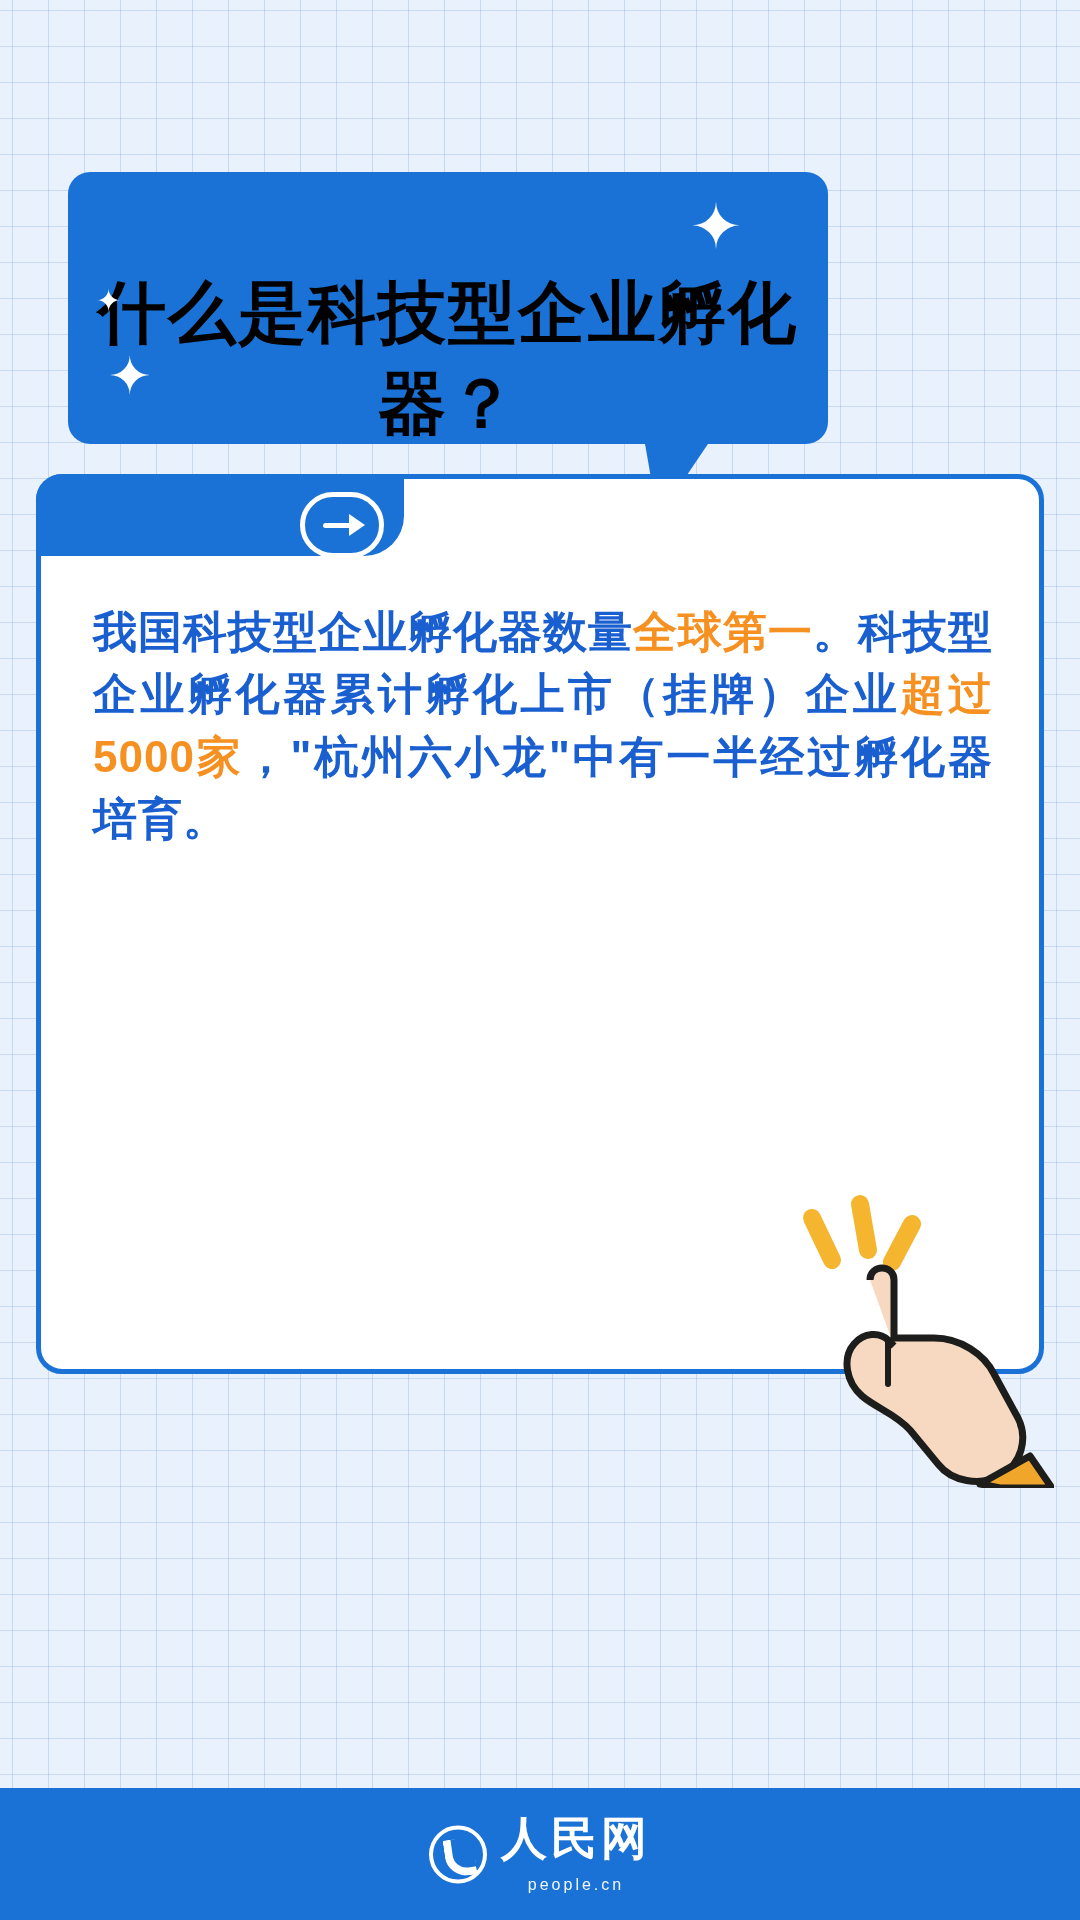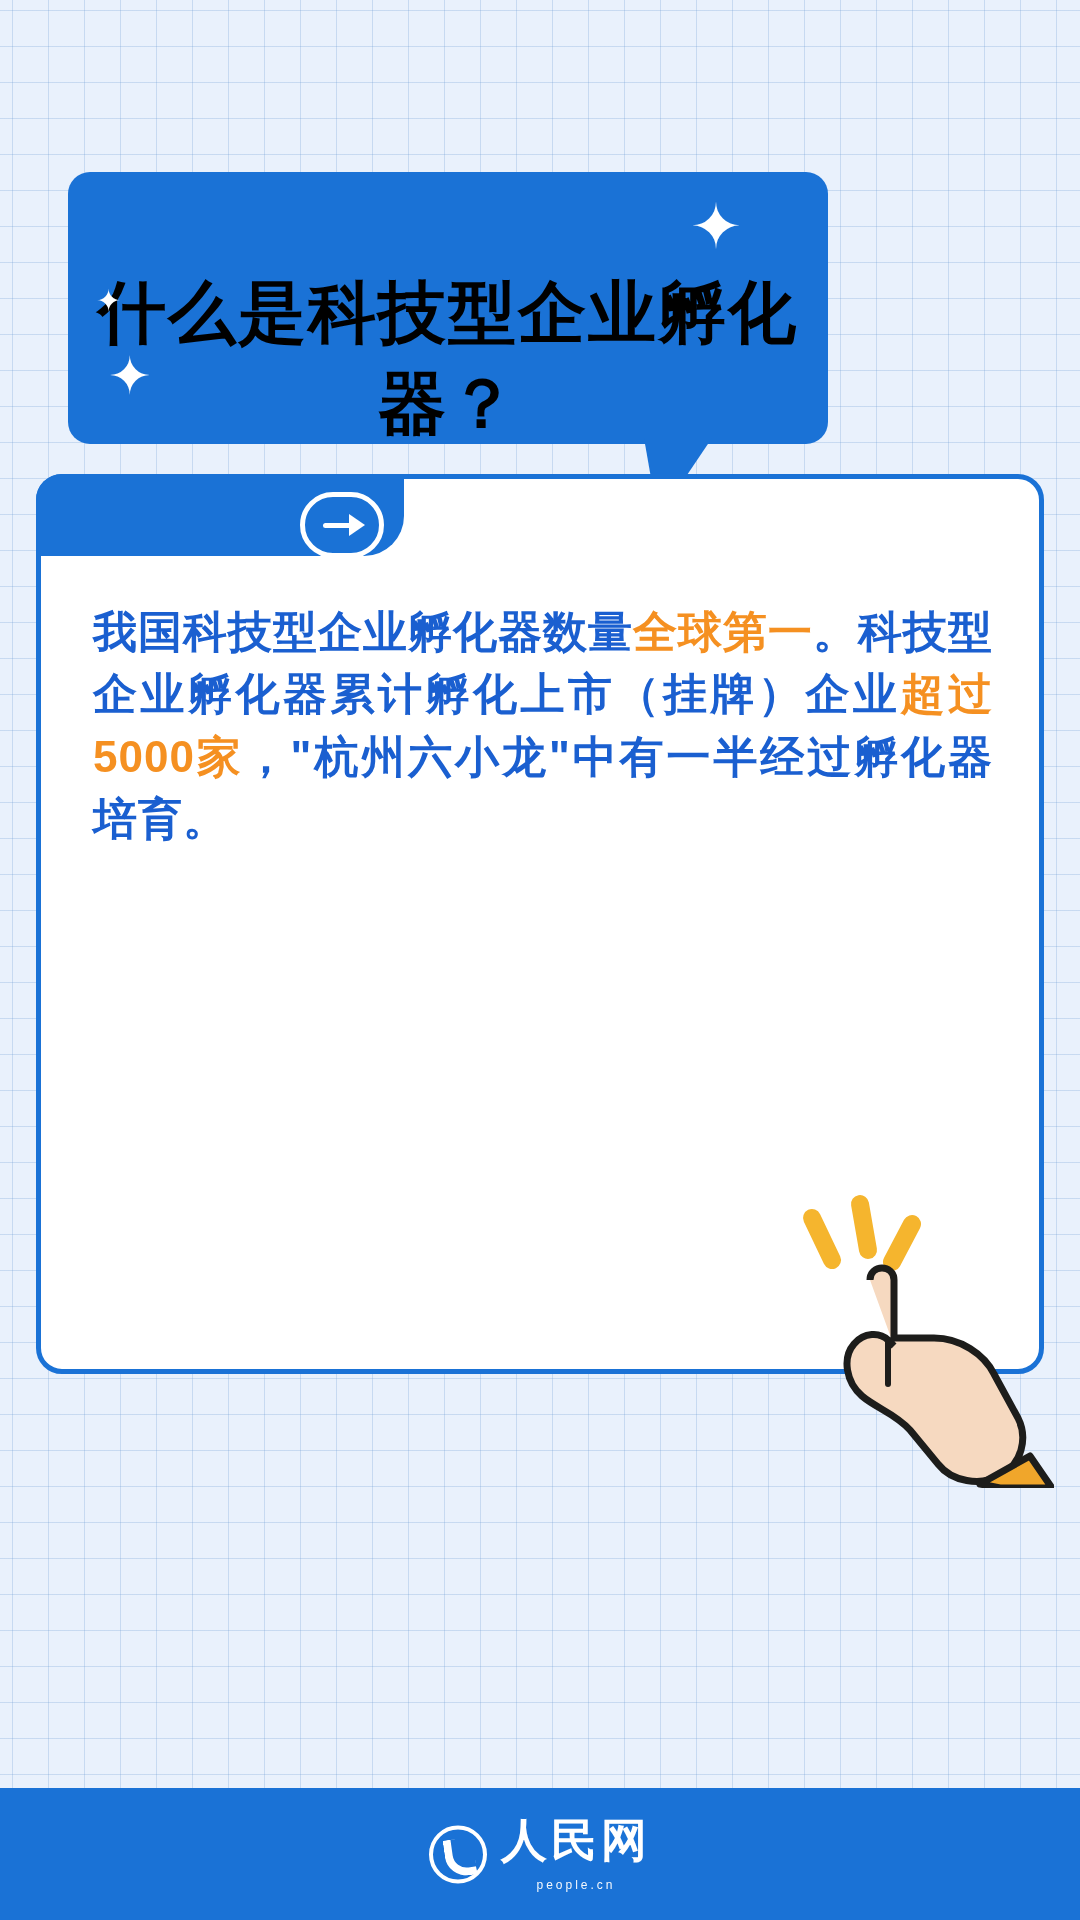--- a/index.html
+++ b/index.html
@@ -188,21 +188,21 @@
     transform: rotate(-8deg);
   }
   .footer-cn {
     font-size: 46px;
     font-weight: bold;
     letter-spacing: 4px;
     line-height: 1;
     text-align: right;
   }
   .footer-en {
-    font-size: 12px;
+    font-size: 16px;
     letter-spacing: 3px;
     margin-top: 15px;
     opacity: .95;
   }
   .footer-words {
     display: flex;
     flex-direction: column;
     align-items: center;
   }
 </style>

